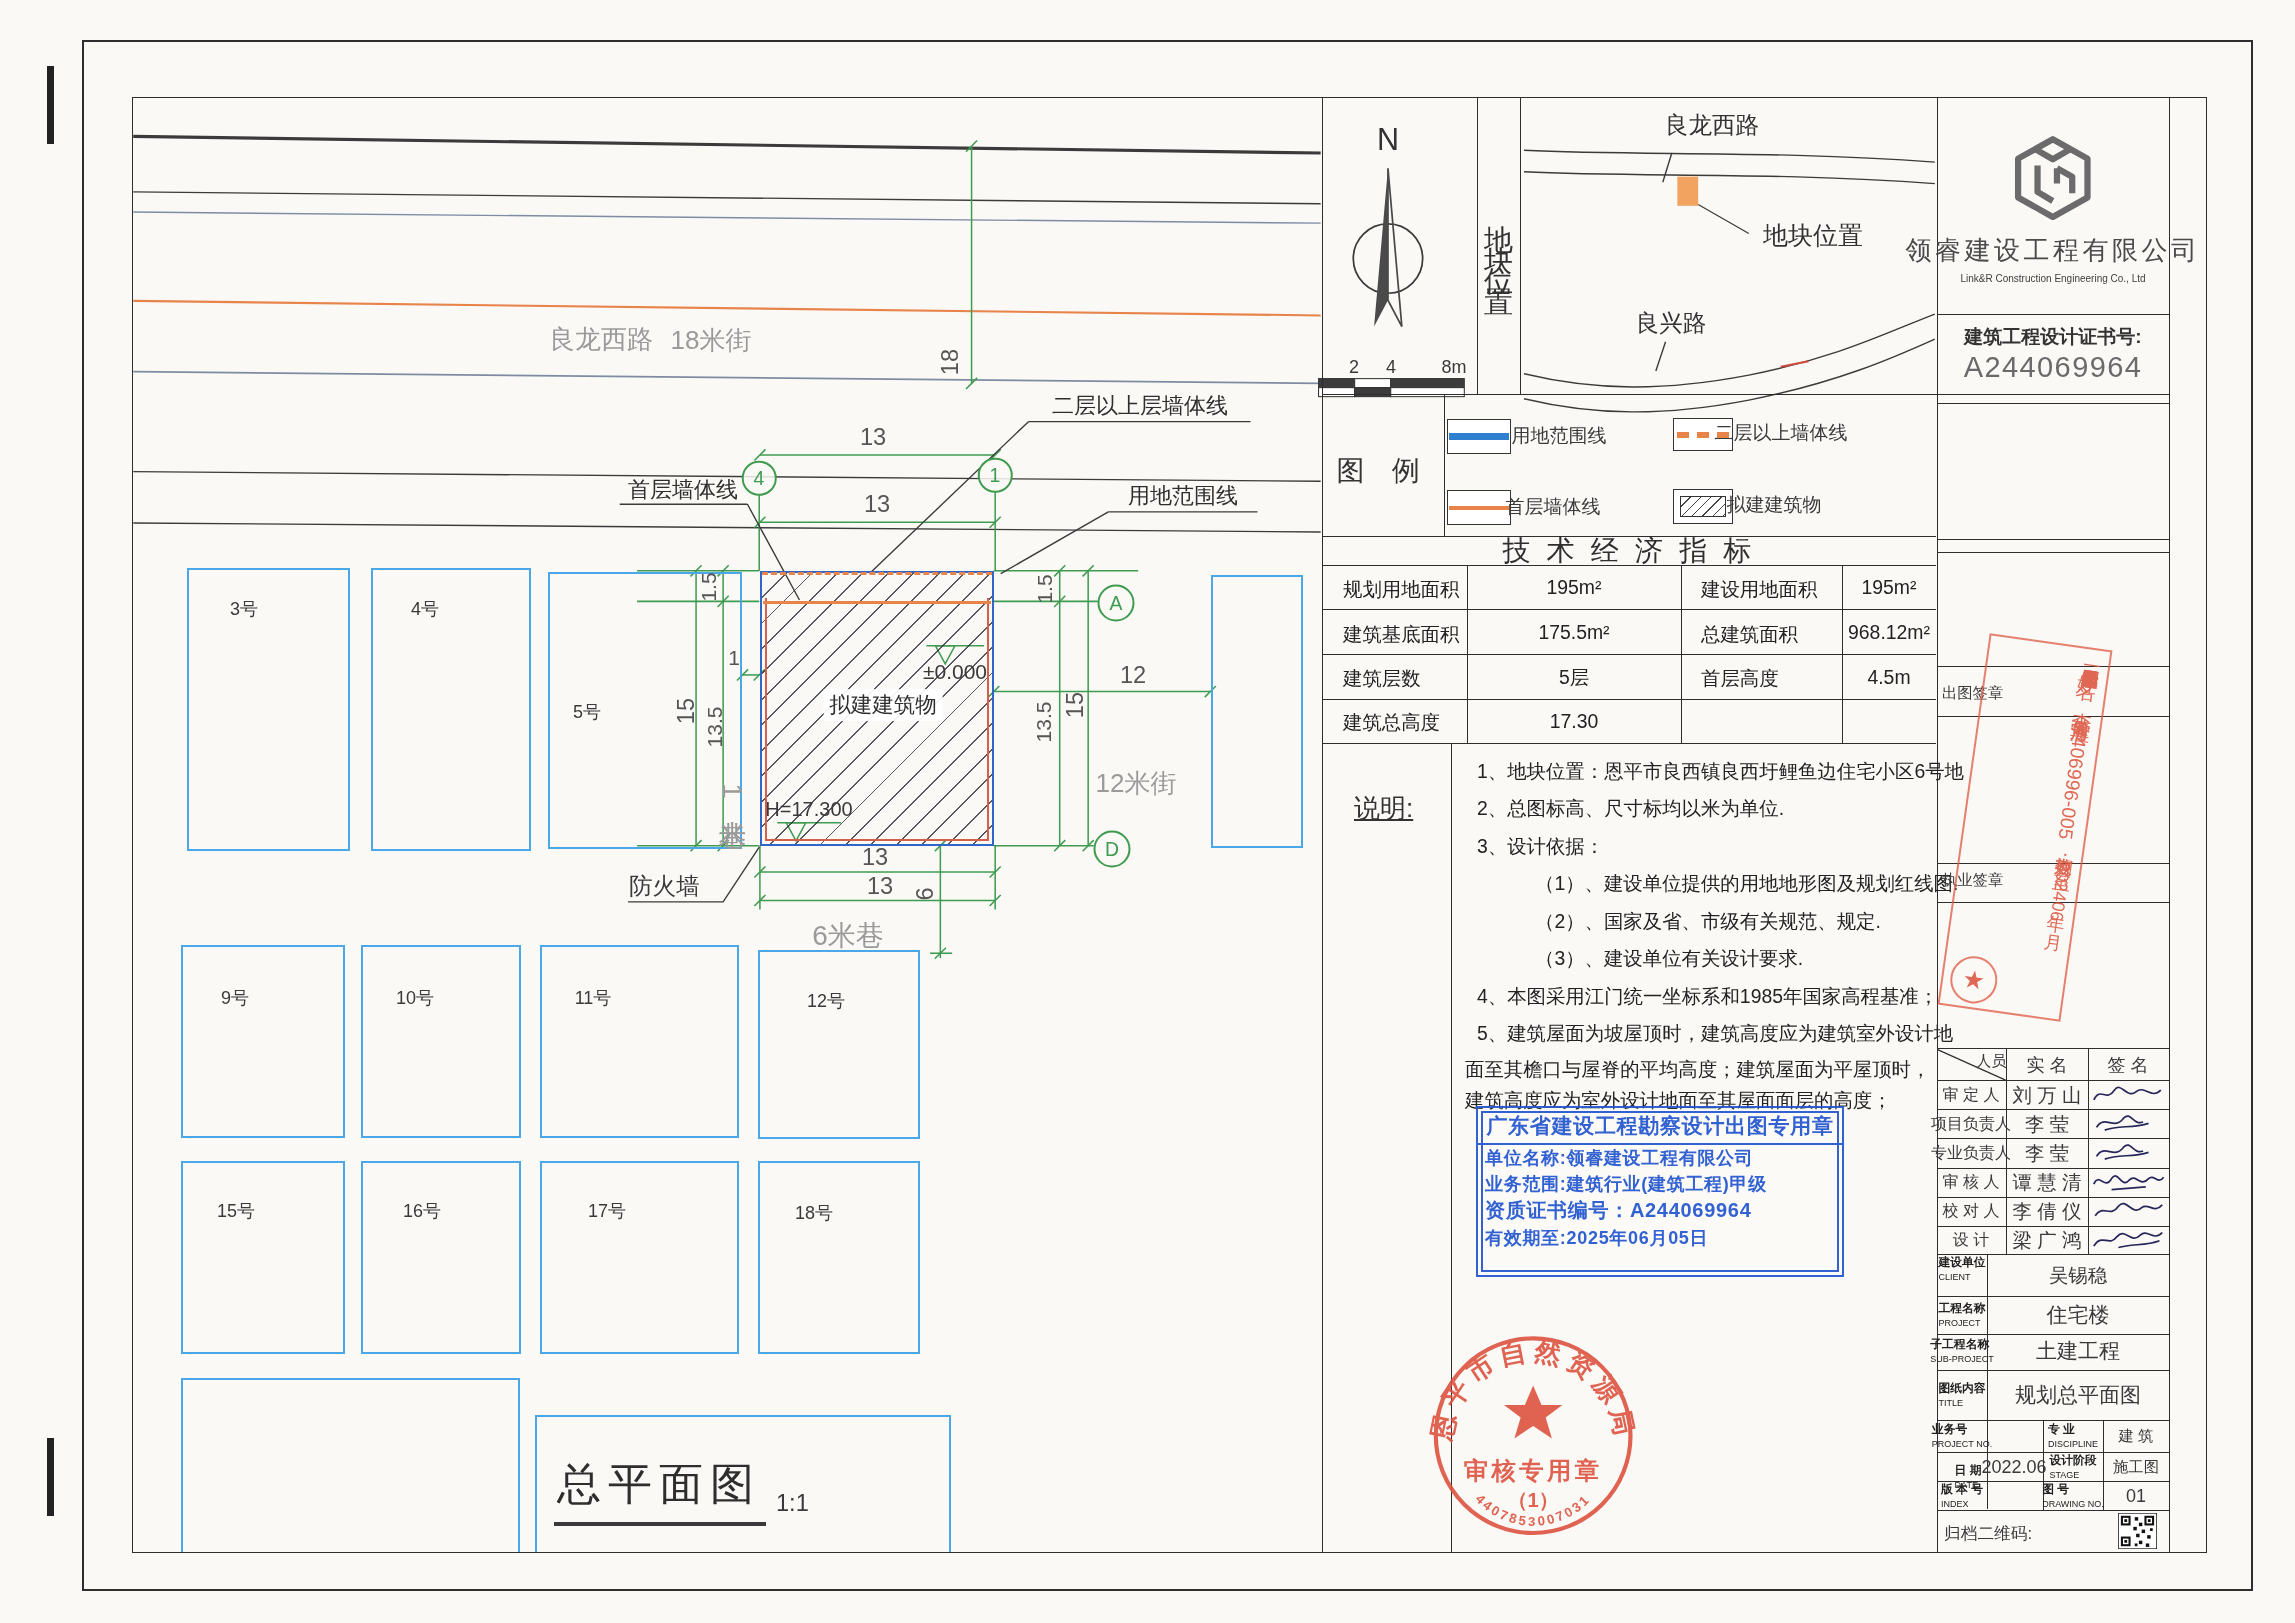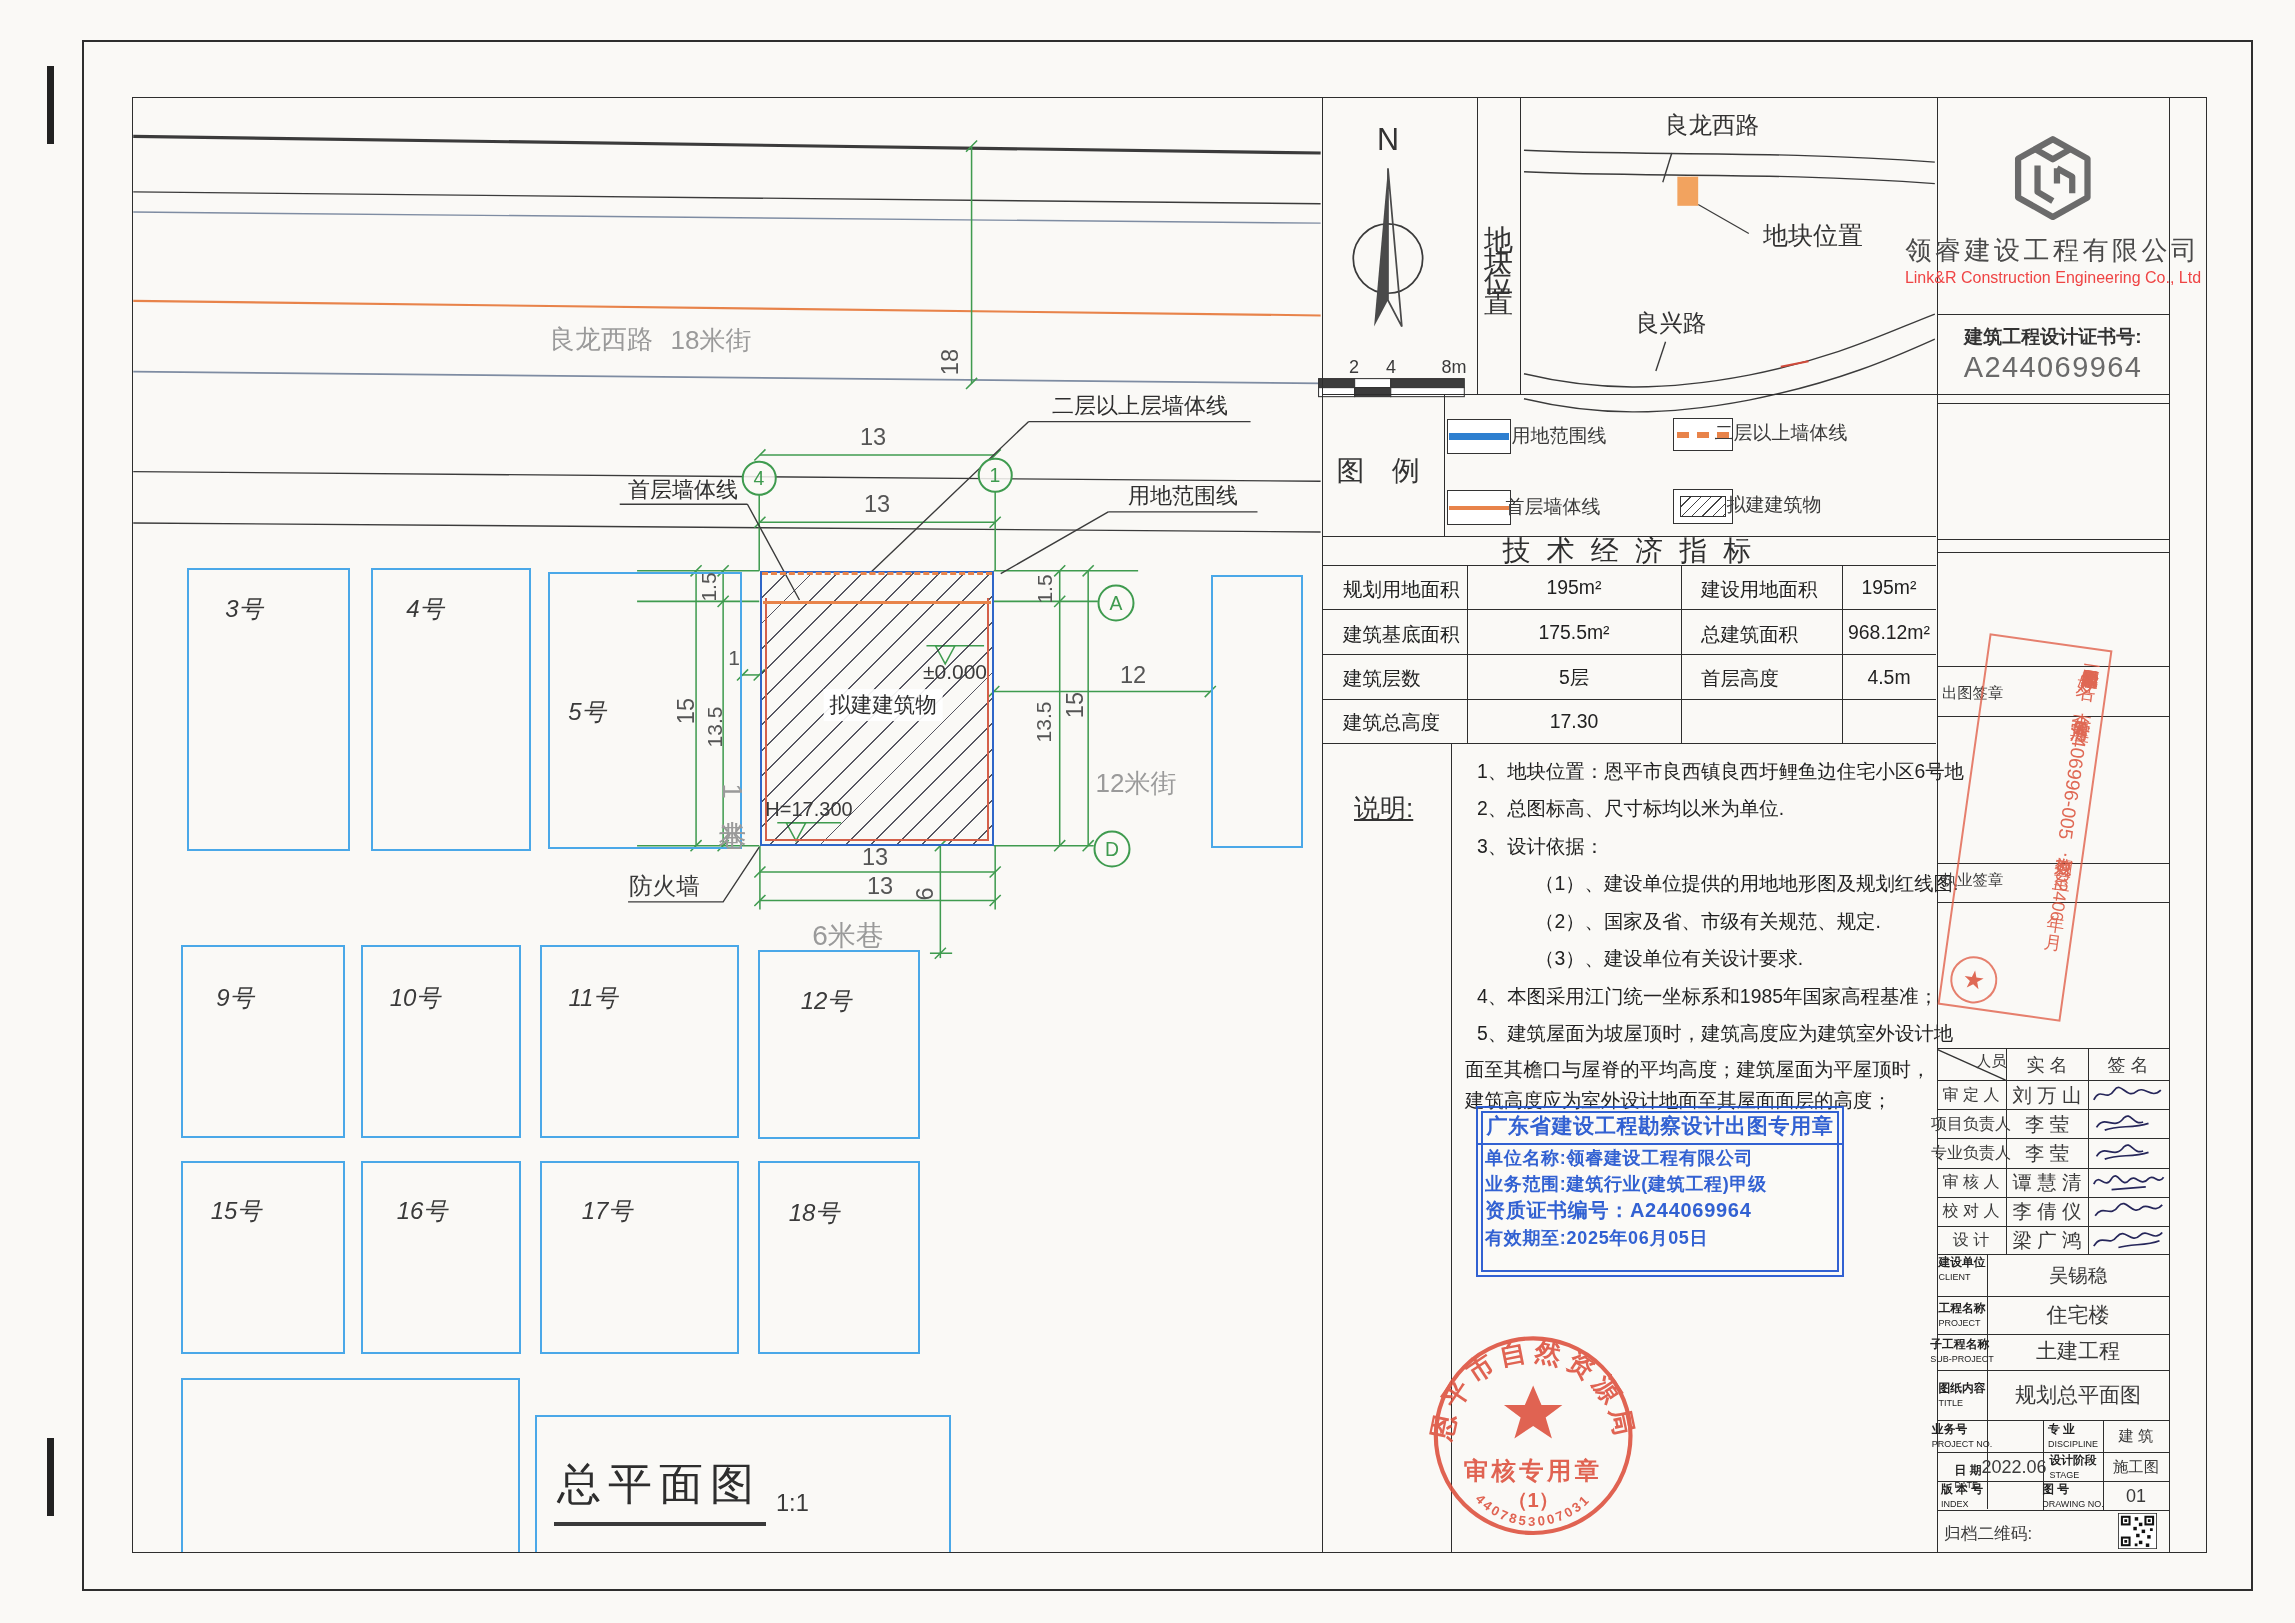--- a/index.html
+++ b/index.html
@@ -9,21 +9,21 @@
   .hln{position:absolute;background:#2e2e2e;height:1.4px;}
   .vln{position:absolute;background:#2e2e2e;width:1.4px;}
   .frame{position:absolute;border:2.1px solid #2e2e2e;box-sizing:border-box;background:transparent;}
   
   .t{position:absolute;transform:translate(-50%,-50%);white-space:nowrap;color:#3a3a3a;}
   .tl{position:absolute;white-space:nowrap;color:#3a3a3a;}
   .rot{position:absolute;transform:translate(-50%,-50%) rotate(-90deg);white-space:nowrap;color:#555;}
   .gray{color:#9a9a9a;}
   .dim{font-size:23.6px;color:#555;}
   .plot{position:absolute;border:2.1px solid #4aa8e8;box-sizing:border-box;}
-  .plot-label{font-size:24px;color:#3a3a3a;font-style:italic;}
+  .plot-label{font-size:18px;color:#3a3a3a;}
   .bubble{position:absolute;transform:translate(-50%,-50%);border:2.1px solid #3f9b4f;border-radius:50%;
           color:#3f9b4f;display:flex;align-items:center;justify-content:center;background:rgba(250,249,246,.85);}
   .leader-label{font-size:22px;color:#2e2e2e;}
   .street{font-size:26px;}
   #building{position:absolute;left:760px;top:571px;width:234px;height:275px;box-sizing:border-box;
             border:2.8px solid #2f66c8;
             background:repeating-linear-gradient(135deg,rgba(0,0,0,0) 0px,rgba(0,0,0,0) 16.7px,rgba(45,45,60,.8) 16.7px,rgba(45,45,60,.8) 18px);}
   #building .dash-top{position:absolute;left:0;right:0;top:-1.4px;border-top:3.5px dashed #e8834a;}
   #building .ff-line{position:absolute;left:1.4px;right:1.4px;top:28px;height:2.8px;background:#e8834a;}
   #building .red-inset{position:absolute;left:2.8px;right:2.8px;top:25px;bottom:2.8px;border:2.1px solid #d4604a;border-top:none;}
@@ -284,21 +284,21 @@
   <div class="t" style="left:1391px;top:367px;font-size:18px;">4</div>
   <div class="t" style="left:1454px;top:367px;font-size:18px;">8m</div>
 
   <div class="t" style="left:1499px;top:244px;writing-mode:vertical-rl;font-size:29px;letter-spacing:21px;color:#333;">地块位置</div>
 
   <div class="t" style="left:1712px;top:125px;font-size:23.6px;color:#333;">良龙西路</div>
   <div class="t" style="left:1813px;top:235px;font-size:25px;color:#333;">地块位置</div>
   <div class="t" style="left:1671px;top:323px;font-size:23.6px;color:#333;">良兴路</div>
 
   <div class="t" style="left:2053px;top:250px;font-size:26px;letter-spacing:3.5px;color:#4a4a4a;">领睿建设工程有限公司</div>
-  <div class="t" style="left:2053px;top:278px;font-size:16px;color:#ef4444;">Link&amp;R Construction Engineering Co., Ltd</div>
+  <div class="t" style="left:2053px;top:278px;font-size:10px;color:#404040;">Link&amp;R Construction Engineering Co., Ltd</div>
   <div class="t" style="left:2053px;top:337px;font-size:19px;font-weight:bold;color:#333;">建筑工程设计证书号:</div>
   <div class="t" style="left:2053px;top:367px;font-size:29px;color:#6a6a6a;letter-spacing:1.4px;">A244069964</div>
 
 
   <div class="t" style="left:1383px;top:471px;font-size:28px;letter-spacing:9.7px;color:#333;">图 例</div>
   <div class="legend-box" style="left:1447px;top:419px;width:64px;height:35px;">
     <div class="abs" style="left:1.4px;right:1.4px;top:12.5px;height:7.6px;background:#2e7fd0;position:absolute;"></div>
   </div>
   <div class="t" style="left:1559px;top:436px;font-size:19px;">用地范围线</div>
   <div class="legend-box" style="left:1673px;top:418px;width:60px;height:33px;">

